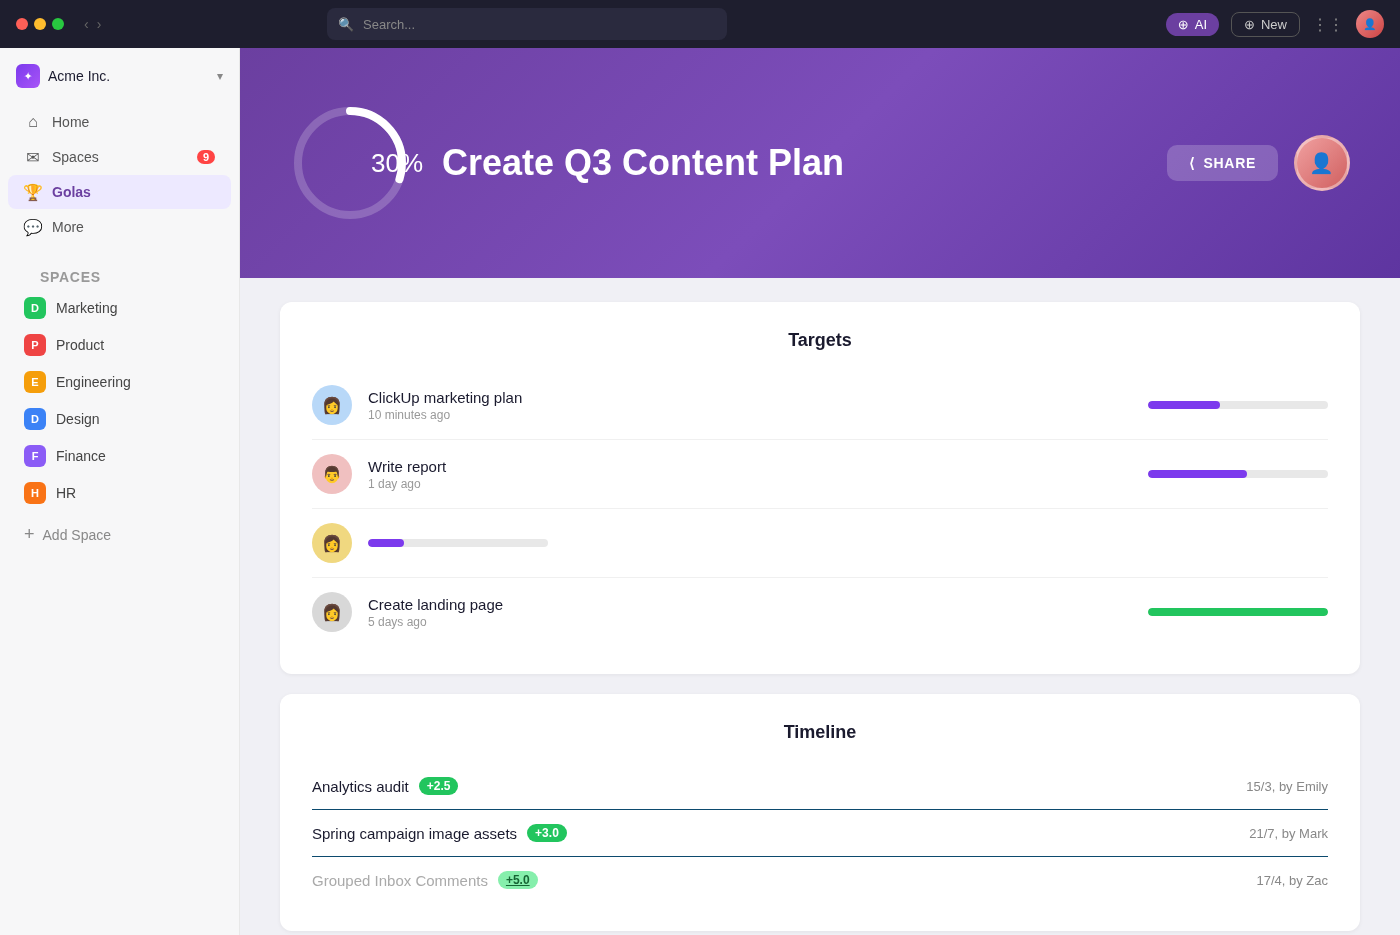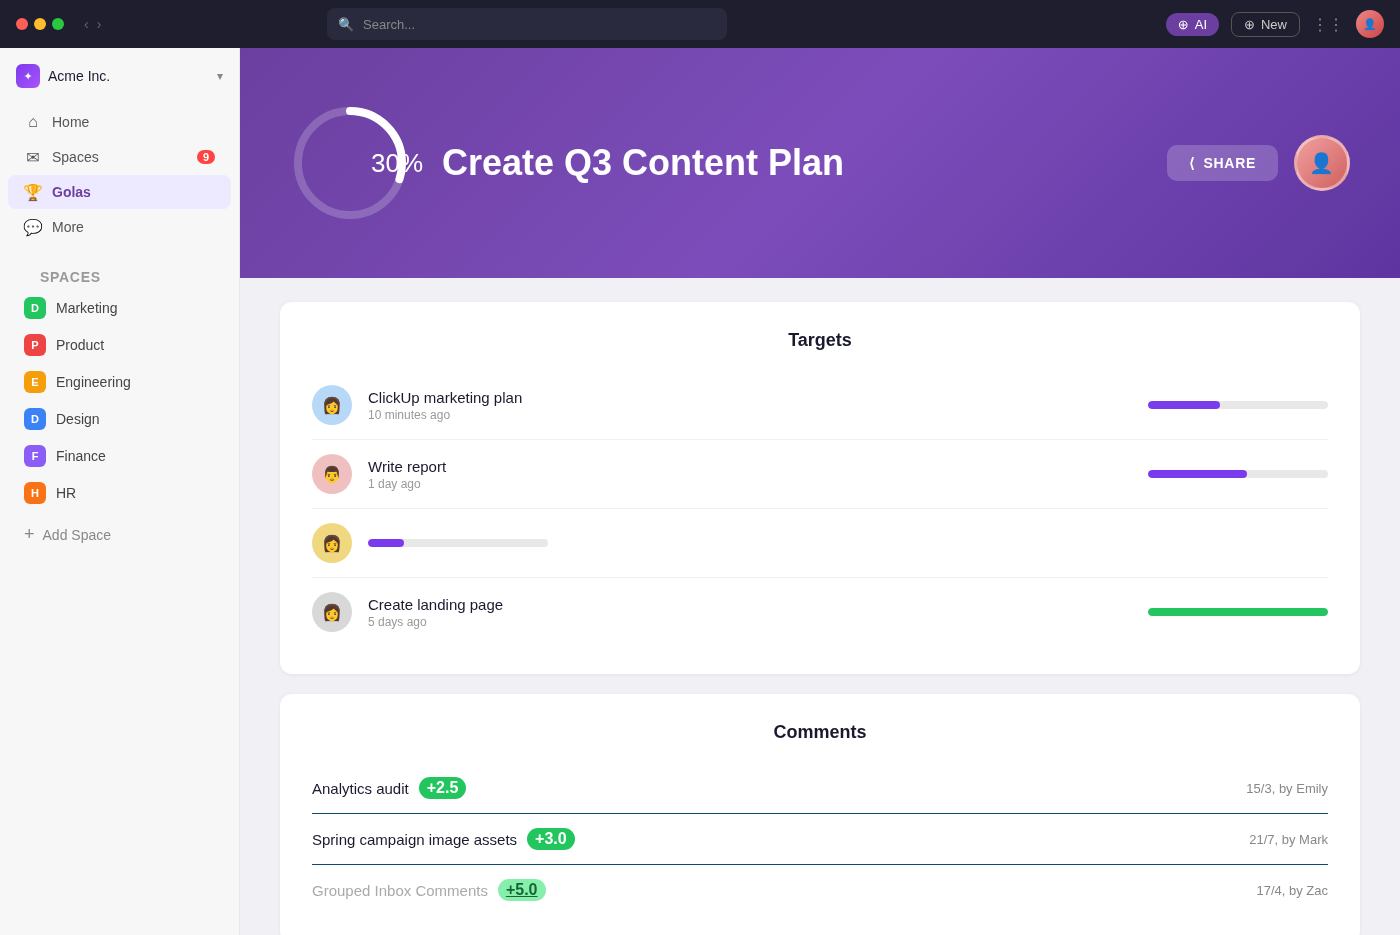--- a/index.html
+++ b/index.html
@@ -308,21 +308,21 @@
       padding: 14px 0;
       border-bottom: 1px solid #0c4a6e;
     }
     .timeline-item:last-child { border-bottom: none; }
     .timeline-name { font-size: 15px; color: #1a1a2e; font-weight: 500; }
     .timeline-name.muted { color: #aaa; }
     .timeline-badge {
       margin-left: 10px;
       border-radius: 12px;
       padding: 2px 8px;
-      font-size: 16px;
+      font-size: 12px;
       font-weight: 700;
       color: white;
     }
     .timeline-right { margin-left: auto; font-size: 13px; color: #888; }
   </style>
 </head>
 <body>
 
 <div class="topbar">
   <div class="traffic-lights">
@@ -476,21 +476,21 @@
             <div class="target-name">Create landing page</div>
             <div class="target-time">5 days ago</div>
           </div>
           <div class="target-progress">
             <div class="target-progress-fill" style="width:100%;background:#22c55e;"></div>
           </div>
         </div>
       </div>
 
       <div class="card">
-        <div class="card-title">Comments</div>
+        <div class="card-title">Timeline</div>
 
         <div class="timeline-item">
           <span class="timeline-name">Analytics audit</span>
           <span class="timeline-badge" style="background:#22c55e;">+2.5</span>
           <div class="timeline-right">
             <span>15/3,</span>
             <span> by </span>
             <span>Emily</span>
           </div>
         </div>

